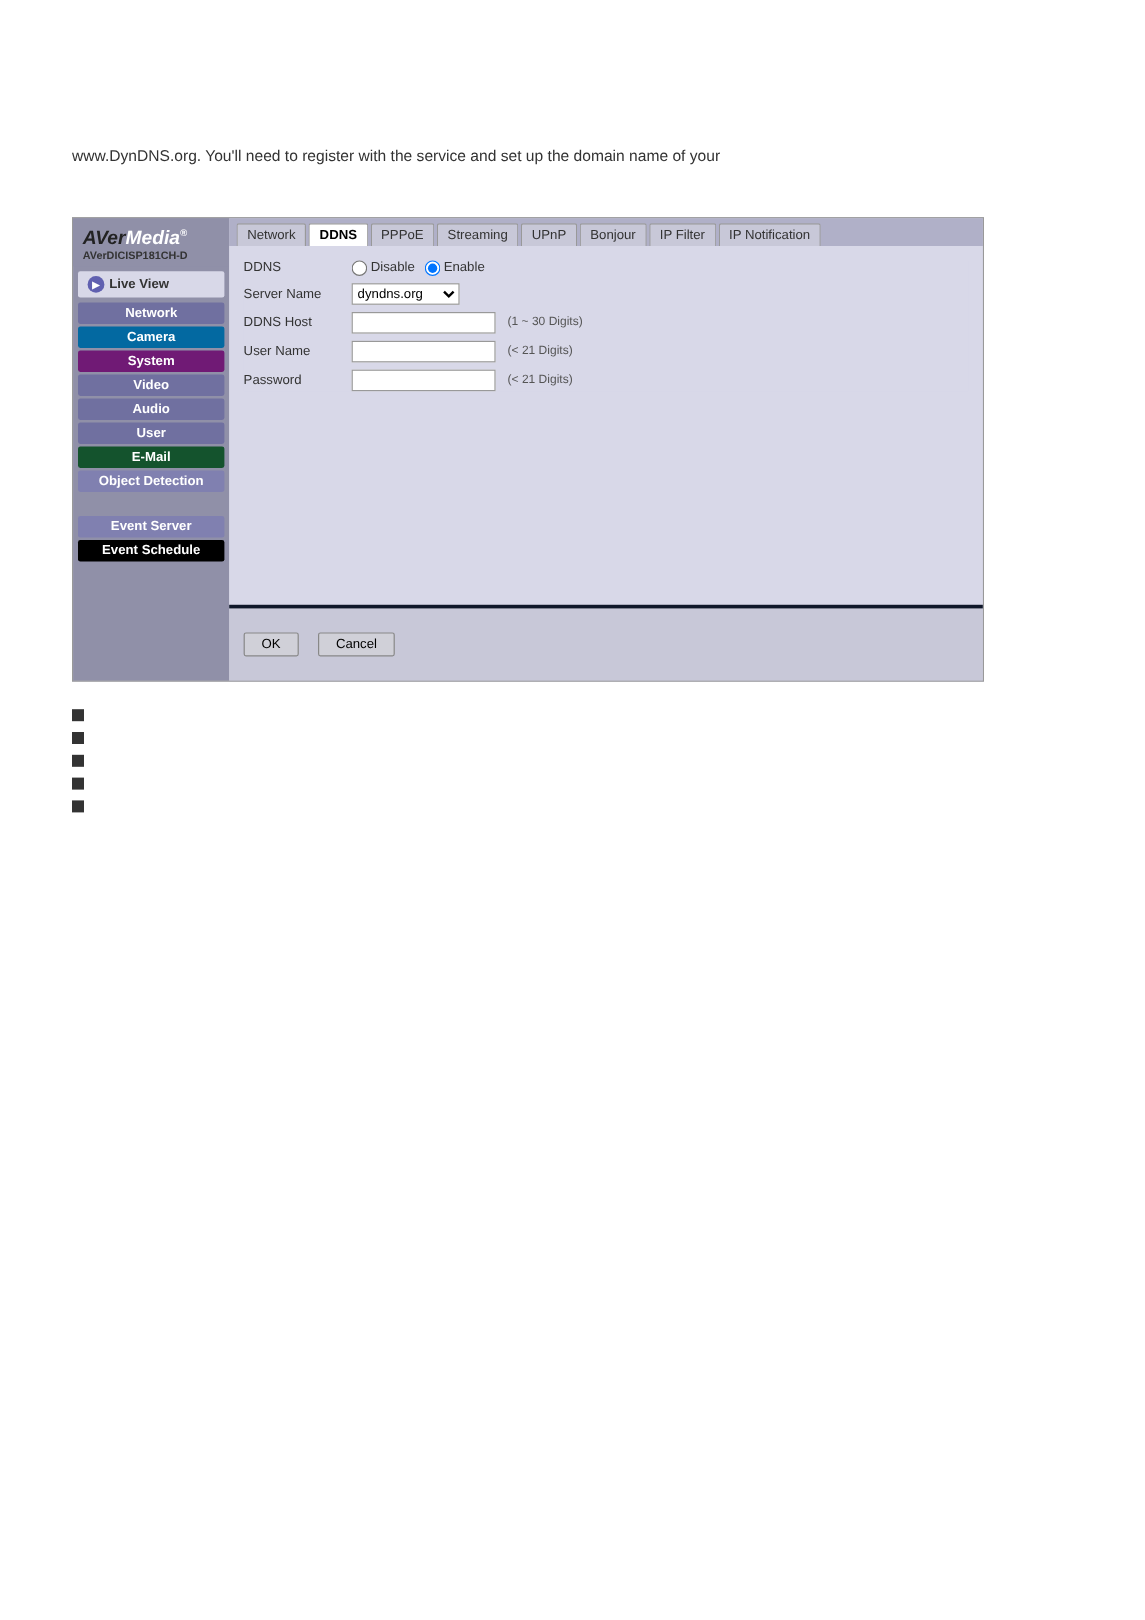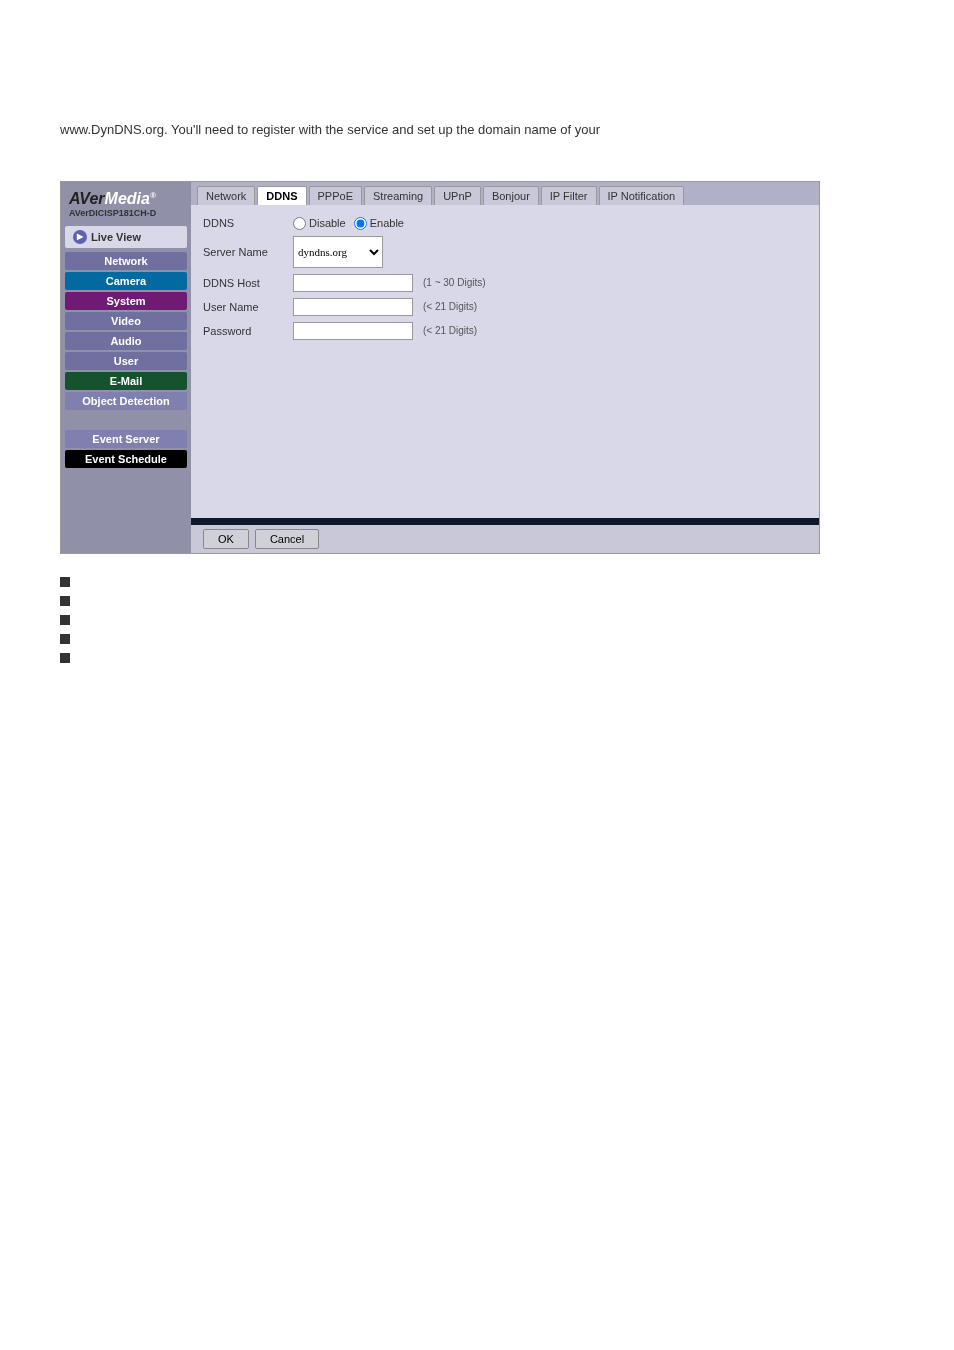--- a/index.html
+++ b/index.html
@@ -190,40 +190,39 @@
       width: 120px;
       height: 18px;
       font-size: 11px;
       border: 1px solid #999;
       background: #fff;
       padding: 1px 3px;
     }
 
     .form-select {
       width: 90px;
-      height: 32px;
+      height: 18px;
       font-size: 11px;
       border: 1px solid #999;
       background: #fff;
-      font-family: Liberation Serif, serif;
     }
 
     .hint-text {
       font-size: 10px;
       color: #555;
       margin-left: 4px;
     }
 
     
     .button-bar {
-      padding: 4px 12px;
-      display: flex;
-      gap: 6px;
+      padding: 20px 12px;
+      display: flex;
+      gap: 16px;
       background: #c8c8d8;
-      border-top: 7px solid #0f172a;
+      border-top: 3px solid #0f172a;
     }
 
     .btn {
       padding: 3px 14px;
       font-size: 11px;
       border: 1px solid #888;
       background: #d0d0d8;
       cursor: pointer;
       border-radius: 2px;
     }

